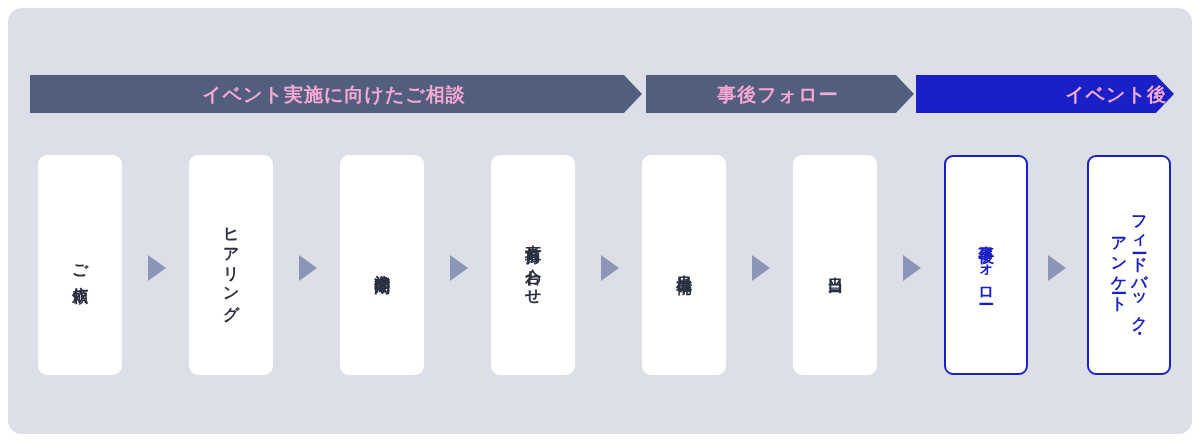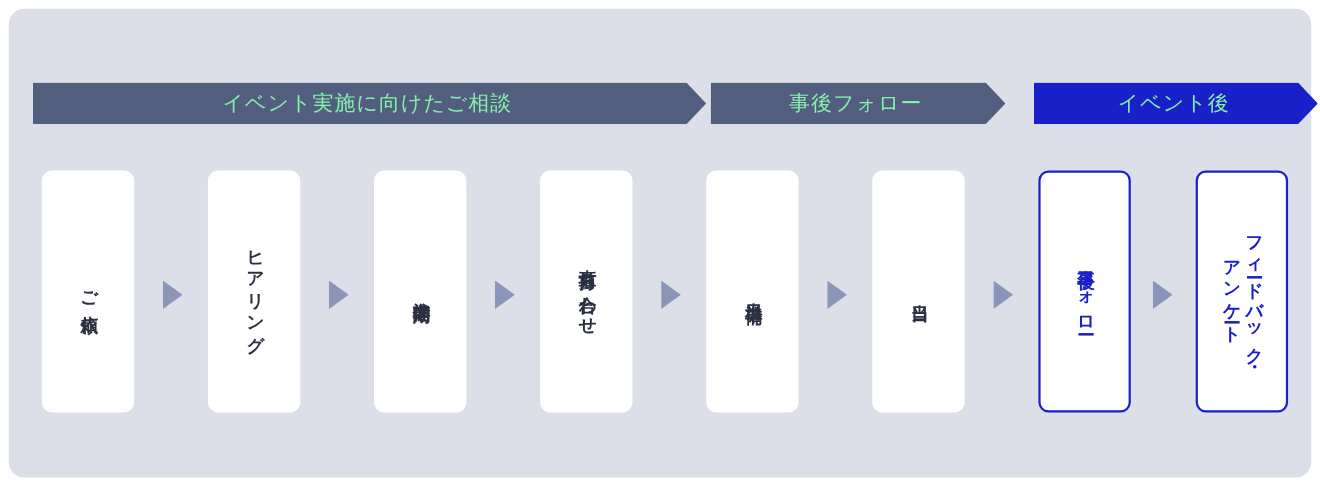--- a/index.html
+++ b/index.html
@@ -37,40 +37,40 @@
   .phase-banner {
     position: absolute;
     top: 0;
     height: 38px;
     display: flex;
     align-items: center;
     justify-content: center;
     box-sizing: border-box;
   }
   .phase-banner .phase-label {
-    color: #86efac;
+    color: #f9a8d4;
     font-size: 19px;
-    font-weight: normal;
+    font-weight: bold;
     letter-spacing: 1px;
     white-space: nowrap;
     line-height: 1;
     position: relative;
     z-index: 2;
     transform: translateX(-7px);
     margin-left: 10px;
   }
   .phase-banner.shape-arrow {
     clip-path: polygon(0 0, calc(100% - 18px) 0, 100% 50%, calc(100% - 18px) 100%, 0 100%);
   }
   .phase-banner.dark  { background: #525E7E; }
   .phase-banner.blue  { background: #1a20c8; }
 
   #banner-consult { left: 0px;   width: 612px; }
   #banner-event   { left: 616px; width: 268px; }
-  #banner-after   { left: 910px; width: 258px; }
+  #banner-after   { left: 886px; width: 258px; justify-content: flex-end; }
 
   
   #step-row {
     position: absolute;
     left: 22px;
     top: 147px;
     width: 1146px;
     height: 220px;
   }
   .step-card {

